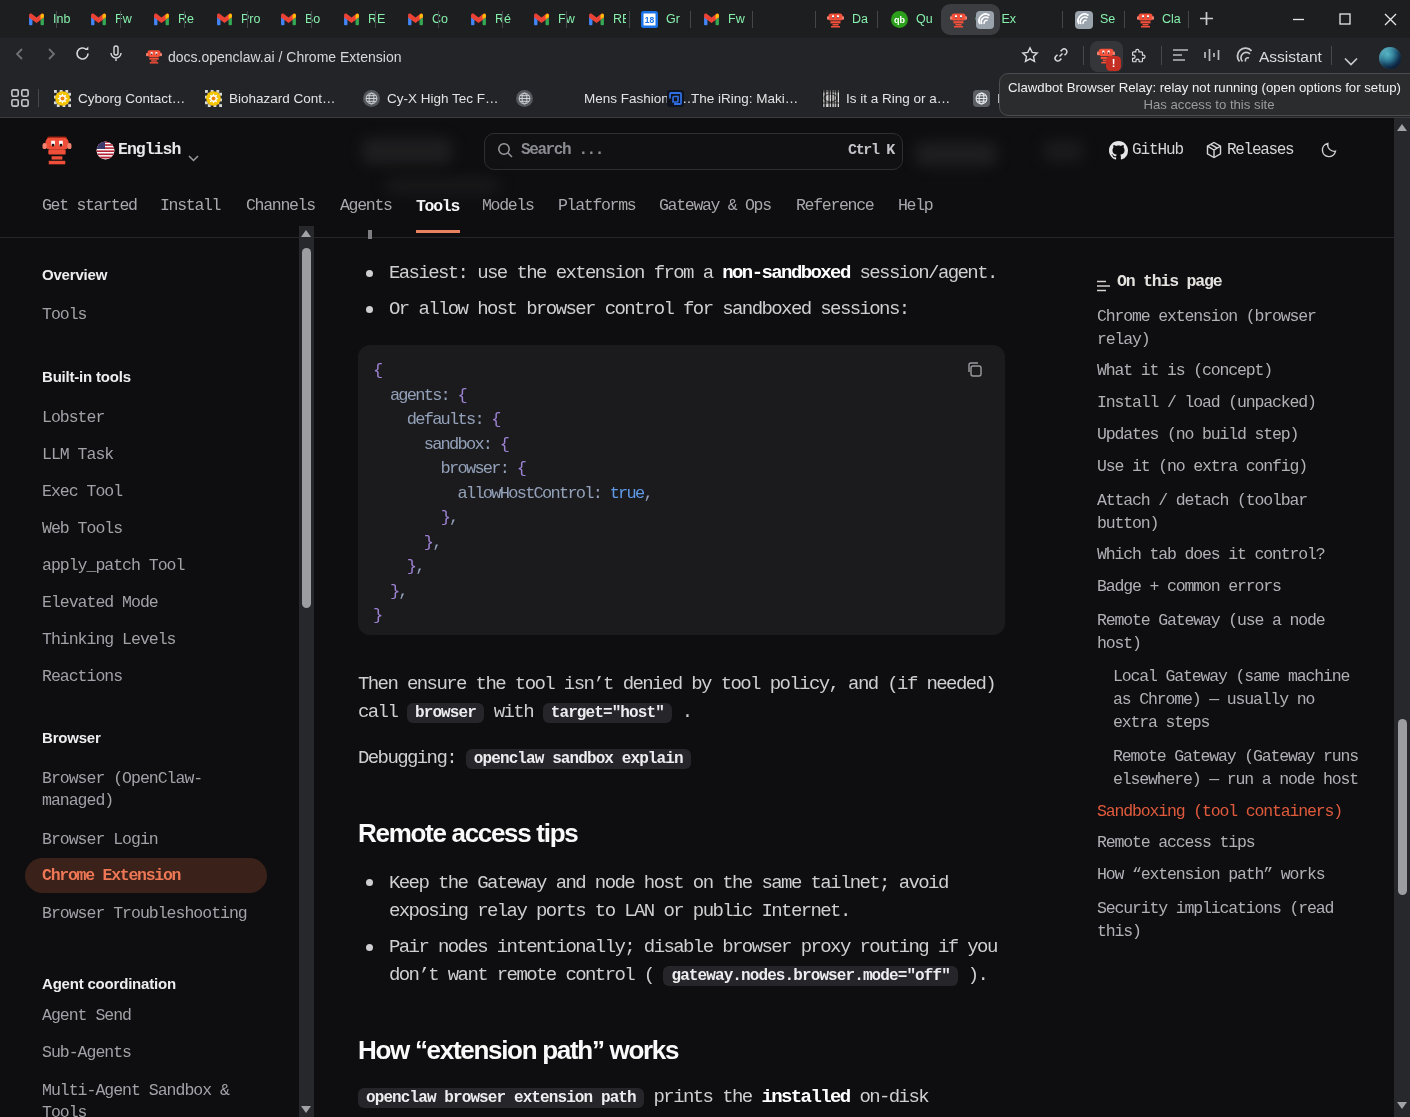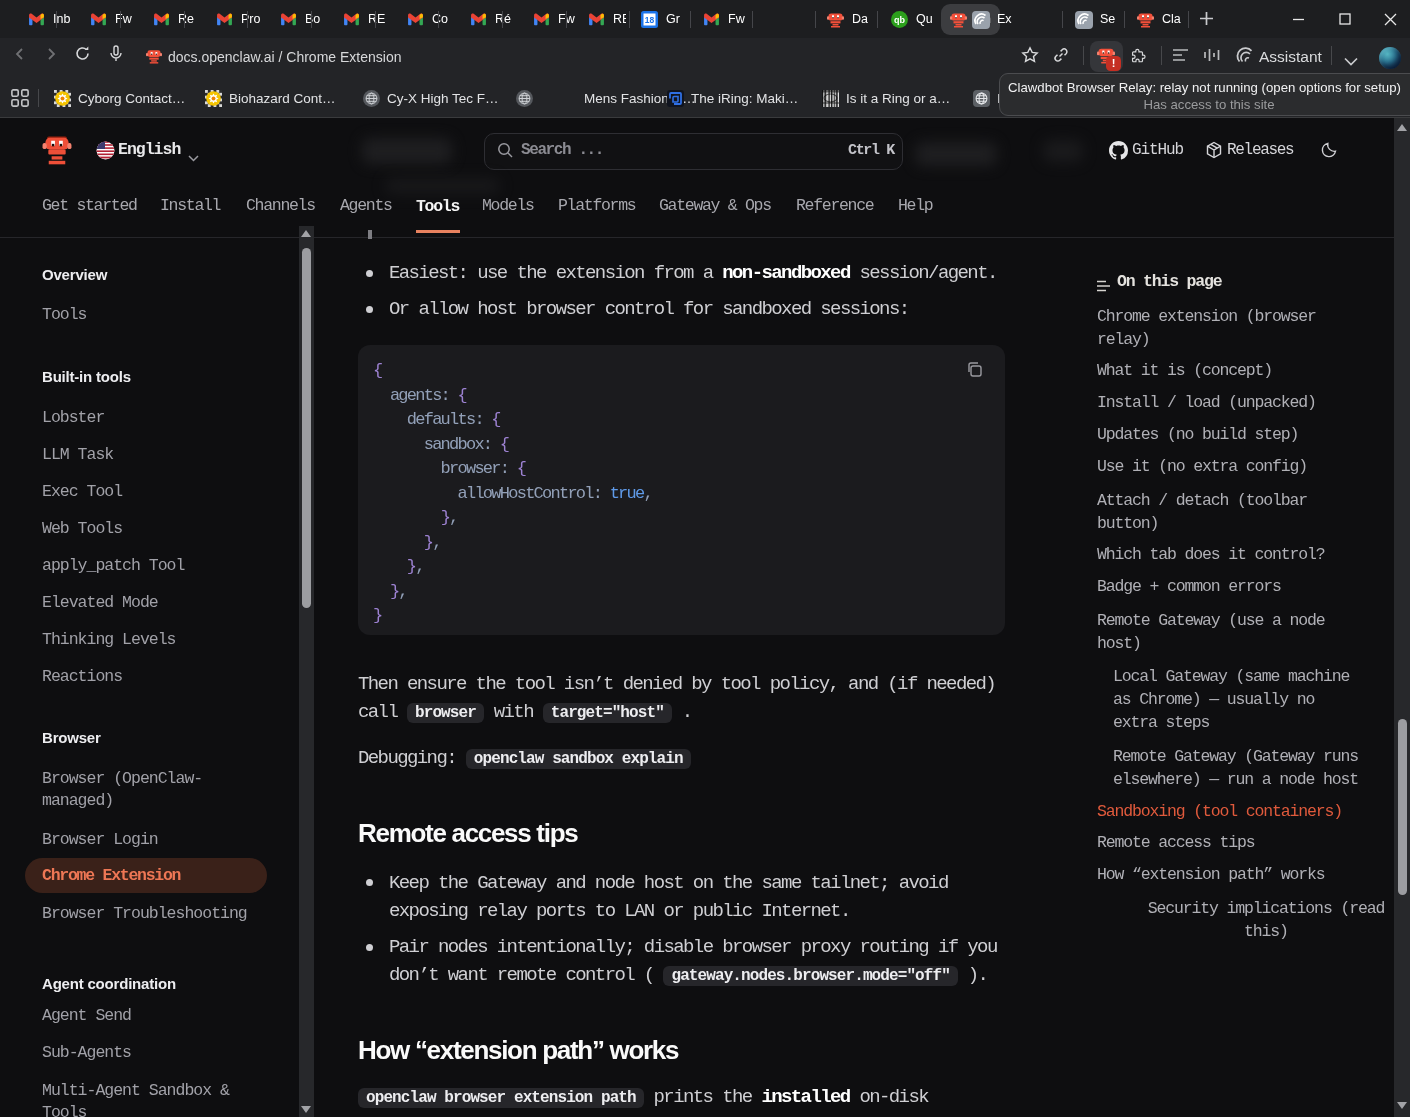--- a/index.html
+++ b/index.html
@@ -6,21 +6,21 @@
   html,body { width:1410px; height:1117px; overflow:hidden; background:#0e0e10; }
   body { font-family:"Liberation Sans", sans-serif; position:relative; }
   .abs { position:absolute; }
   .mono { font-family:"Liberation Mono", monospace; }
 
   
   #tabstrip { left:0; top:0; width:1410px; height:38px; background:#1d1e20; }
   .tabsep { position:absolute; top:11px; width:1px; height:17px; background:#45464a; }
   .tab { position:absolute; top:0; height:38px; display:flex; align-items:center; }
   .tabico { width:17px; height:17px; flex:0 0 17px; }
-  .tablbl { color:#ffffff; font-size:12.5px; margin-left:8px; white-space:nowrap; overflow:hidden; }
+  .tablbl { color:#86efac; font-size:12.5px; margin-left:8px; white-space:nowrap; overflow:hidden; }
   #activetab { left:941px; top:4px; width:59px; height:31px; background:#3c3d40; border-radius:9px; }
   .winbtn { position:absolute; top:0; height:38px; width:46px; display:flex; align-items:center; justify-content:center; }
 
   #toolbar { left:0; top:38px; width:1410px; height:40px; background:#232427; }
   #bookmarks { left:0; top:78px; width:1410px; height:40px; background:#232427; }
   .bm { position:absolute; top:0; height:40px; display:flex; align-items:center; color:#e2e3e5; font-size:13.5px; }
   .bmico { width:17px; height:17px; margin-right:7px; flex:0 0 17px; }
 
   
   #tooltip { left:999px; top:73px; width:420px; height:43px; background:#2b2c2e; border:1px solid #4b4c4f;
@@ -212,21 +212,21 @@
           <rect x="5" y="4.3" width="2" height="2.7" fill="#fff"></rect>
           <rect x="10" y="4.3" width="2" height="2.7" fill="#fff"></rect>
           <rect x="5.4" y="6" width="1.2" height="1.2" fill="#200b08"></rect>
           <rect x="10.4" y="6" width="1.2" height="1.2" fill="#200b08"></rect>
           <rect x="3.5" y="10.2" width="10" height="2.2" fill="#f4503a"></rect>
           <rect x="5.5" y="13" width="6" height="1.5" fill="#f4503a"></rect>
           <rect x="4" y="15" width="9" height="1.5" fill="#f4503a"></rect>
         </svg></span>
       <span class="tablbl">Ch</span>
     </div>
-    <div class="tab" style="left:972px;width:44px;">
+    <div class="tab" style="left:972px;width:44px;justify-content:flex-end;">
       <span class="tabico"><svg width="18" height="18" viewBox="0 0 18 18">
           <rect width="18" height="18" rx="4" fill="#9aa2ac"></rect>
           <path d="M4 13 A 6.5 6.5 0 0 1 13.5 4.5" stroke="#fff" stroke-width="1.7" fill="none"></path>
           <path d="M6 13 A 4.5 4.5 0 0 1 12.5 7" stroke="#fff" stroke-width="1.6" fill="none"></path>
           <path d="M8.2 13 A 2.6 2.6 0 0 1 11.6 9.6" stroke="#fff" stroke-width="1.5" fill="none"></path>
         </svg></span>
       <span class="tablbl">Ex</span>
     </div>
     <div class="tab" style="left:1075px;width:44px;">
       <span class="tabico"><svg width="18" height="18" viewBox="0 0 18 18">
@@ -666,19 +666,19 @@
   <div class="abs mono toc" style="left:1097px;top:339px;">Use it (no extra config)</div>
   <div class="abs mono toc" style="left:1097px;top:371px;width:248px;line-height:23px;">Attach / detach (toolbar button)</div>
   <div class="abs mono toc" style="left:1097px;top:427px;">Which tab does it control?</div>
   <div class="abs mono toc" style="left:1097px;top:459px;">Badge + common errors</div>
   <div class="abs mono toc" style="left:1097px;top:491px;width:248px;line-height:23px;">Remote Gateway (use a node host)</div>
   <div class="abs mono toc" style="left:1113px;top:547px;width:248px;line-height:23px;">Local Gateway (same machine as Chrome) — usually no extra steps</div>
   <div class="abs mono toc" style="left:1113px;top:627px;width:248px;line-height:23px;">Remote Gateway (Gateway runs elsewhere) — run a node host</div>
   <div class="abs mono toc tocact" style="left:1097px;top:684px;">Sandboxing (tool containers)</div>
   <div class="abs mono toc" style="left:1097px;top:715px;">Remote access tips</div>
   <div class="abs mono toc" style="left:1097px;top:747px;">How “extension path” works</div>
-  <div class="abs mono toc" style="left:1142px;top:779px;width:248px;line-height:23px;text-align:center;">Security implications (read this)</div>
+  <div class="abs mono toc" style="left:1097px;top:779px;width:248px;line-height:23px;">Security implications (read this)</div>
 </div>
 
 <div class="abs" style="left:1394px;top:118px;width:16px;height:999px;background:#27282b;"></div>
 <div class="tri-up" style="left:1397px;top:124px;"></div>
 <div class="sb-thumb" style="left:1398px;top:719px;height:176px;"></div>
 <div class="tri-dn" style="left:1397px;top:1102px;"></div>
 
 </body></html>

